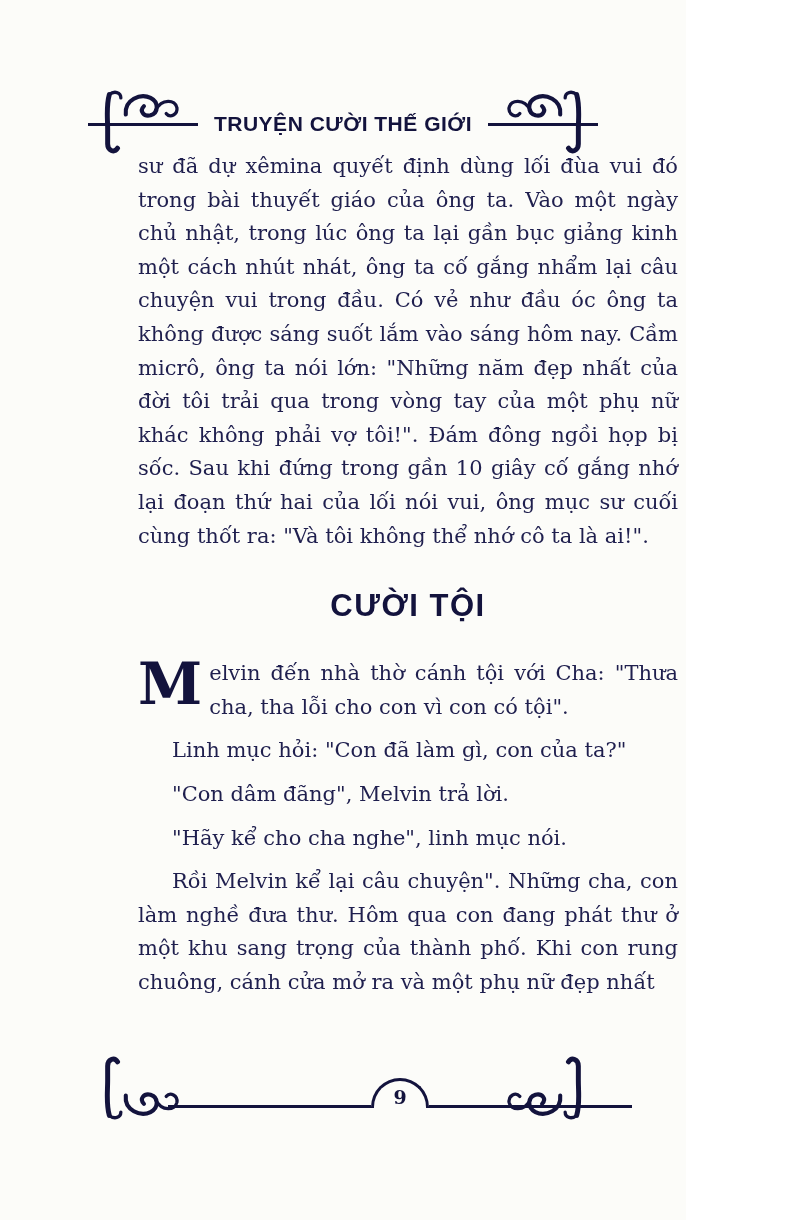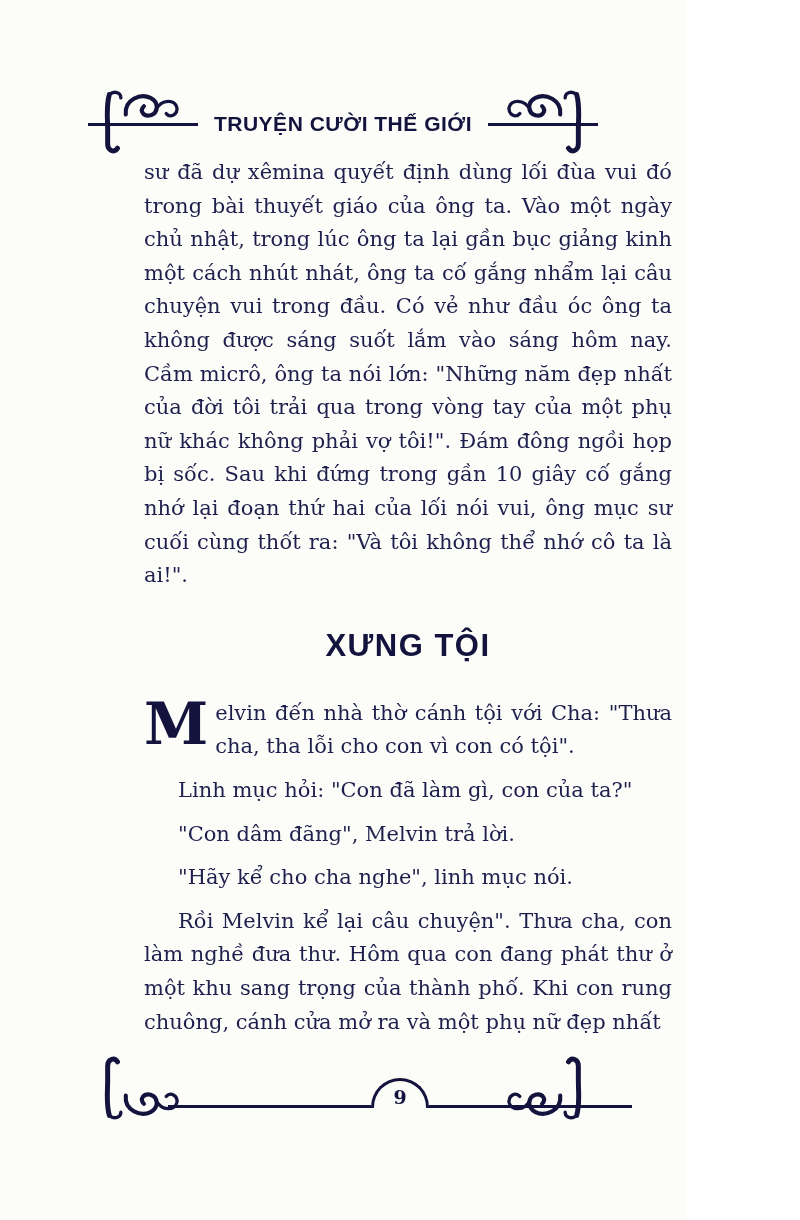--- a/index.html
+++ b/index.html
@@ -58,21 +58,21 @@
   
   .content {
     position: absolute;
     top: 150px;
     left: 138px;
     width: 540px;
     font-size: 21px;
     line-height: 33.6px;
   }
   .para {
-    margin: 6px;
+    margin: 0;
     text-align: justify;
   }
   .section-heading {
     margin: 36px 0 34px 0;
     text-align: center;
     font-family: "Liberation Sans", sans-serif;
     font-weight: bold;
     font-size: 31px;
     letter-spacing: 1.5px;
     color: #13133d;
@@ -169,33 +169,33 @@
   <div class="header">
     <div class="header-rule"></div>
     <div class="header-title">TRUYỆN CƯỜI THẾ GIỚI</div>
     <div class="header-rule"></div>
   </div>
 
   <div class="content">
 
     <p class="para">sư đã dự xêmina quyết định dùng lối đùa vui đó trong bài thuyết giáo của ông ta. Vào một ngày chủ nhật, trong lúc ông ta lại gần bục giảng kinh một cách nhút nhát, ông ta cố gắng nhẩm lại câu chuyện vui trong đầu. Có vẻ như đầu óc ông ta không được sáng suốt lắm vào sáng hôm nay. Cầm micrô, ông ta nói lớn: "Những năm đẹp nhất của đời tôi trải qua trong vòng tay của một phụ nữ khác không phải vợ tôi!". Đám đông ngồi họp bị sốc. Sau khi đứng trong gần 10 giây cố gắng nhớ lại đoạn thứ hai của lối nói vui, ông mục sư cuối cùng thốt ra: "Và tôi không thể nhớ cô ta là ai!".</p>
 
-    <h2 class="section-heading">XƯNG TỘI</h2>
+    <h2 class="section-heading">CƯỜI TỘI</h2>
 
     <p class="para dropcap-para">
       <span class="dropcap">M</span><span>elvin đến nhà thờ cánh tội với Cha: "Thưa cha, tha lỗi cho con vì con có tội".</span>
     </p>
 
     <p class="para dialog">Linh mục hỏi: "Con đã làm gì, con của ta?"</p>
 
     <p class="para dialog">"Con dâm đãng", Melvin trả lời.</p>
 
     <p class="para dialog">"Hãy kể cho cha nghe", linh mục nói.</p>
 
-    <p class="para dialog">Rồi Melvin kể lại câu chuyện". Thưa cha, con làm nghề đưa thư. Hôm qua con đang phát thư ở một khu sang trọng của thành phố. Khi con rung chuông, cánh cửa mở ra và một phụ nữ đẹp nhất</p>
+    <p class="para dialog">Rồi Melvin kể lại câu chuyện". Những cha, con làm nghề đưa thư. Hôm qua con đang phát thư ở một khu sang trọng của thành phố. Khi con rung chuông, cánh cửa mở ra và một phụ nữ đẹp nhất</p>
 
   </div>
 
   <div class="footer">
     <div class="footer-line"></div>
     <div class="page-arc">
       <span class="page-number">9</span>
     </div>
     <div class="footer-line"></div>
   </div>

